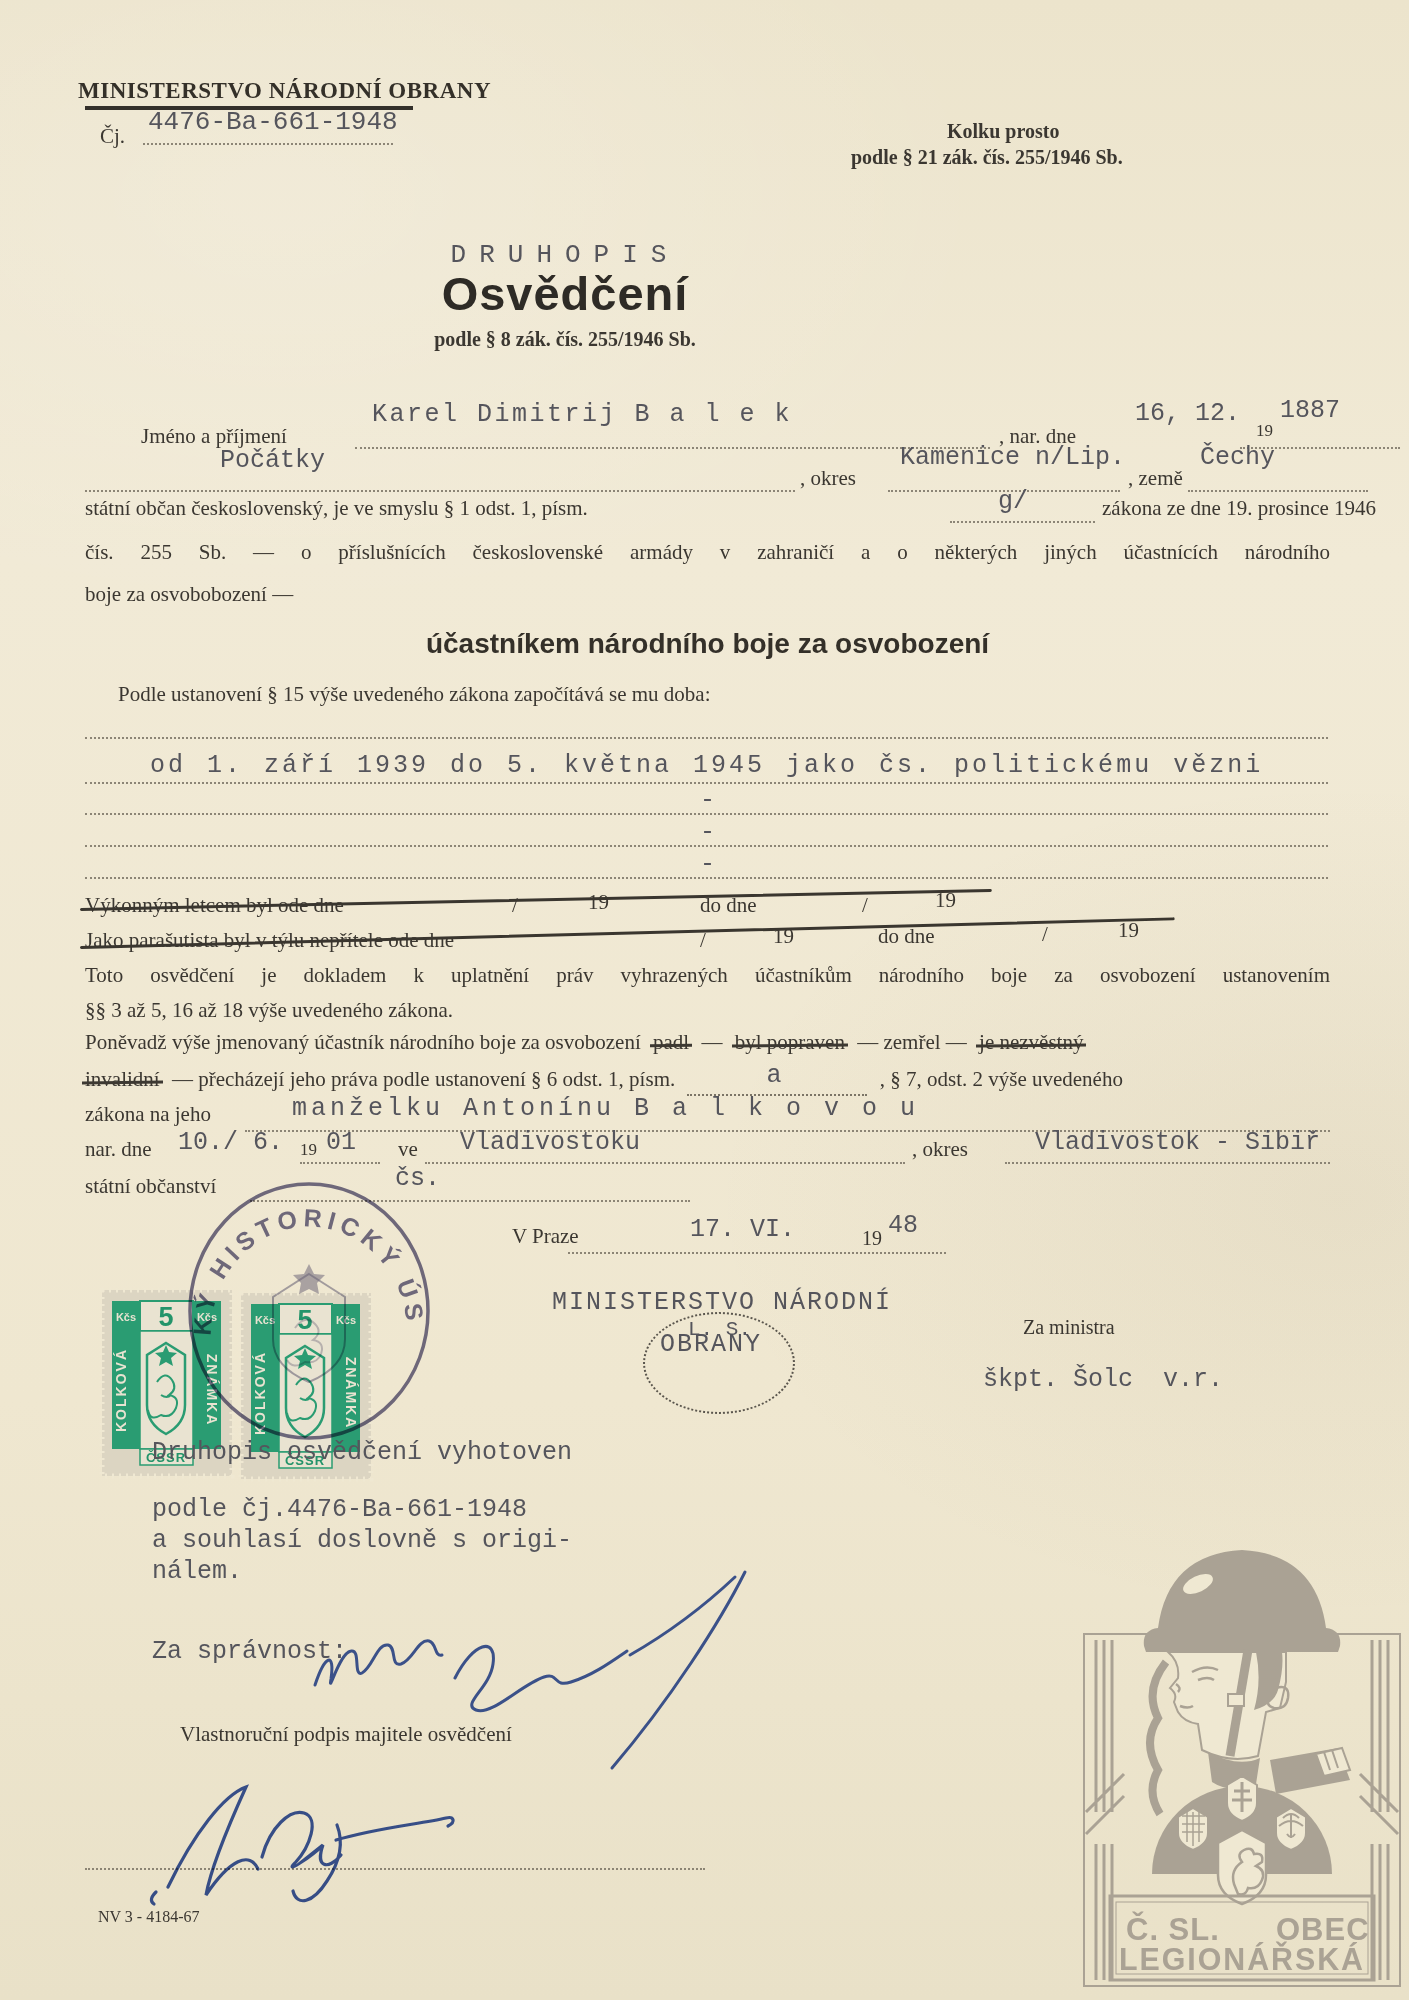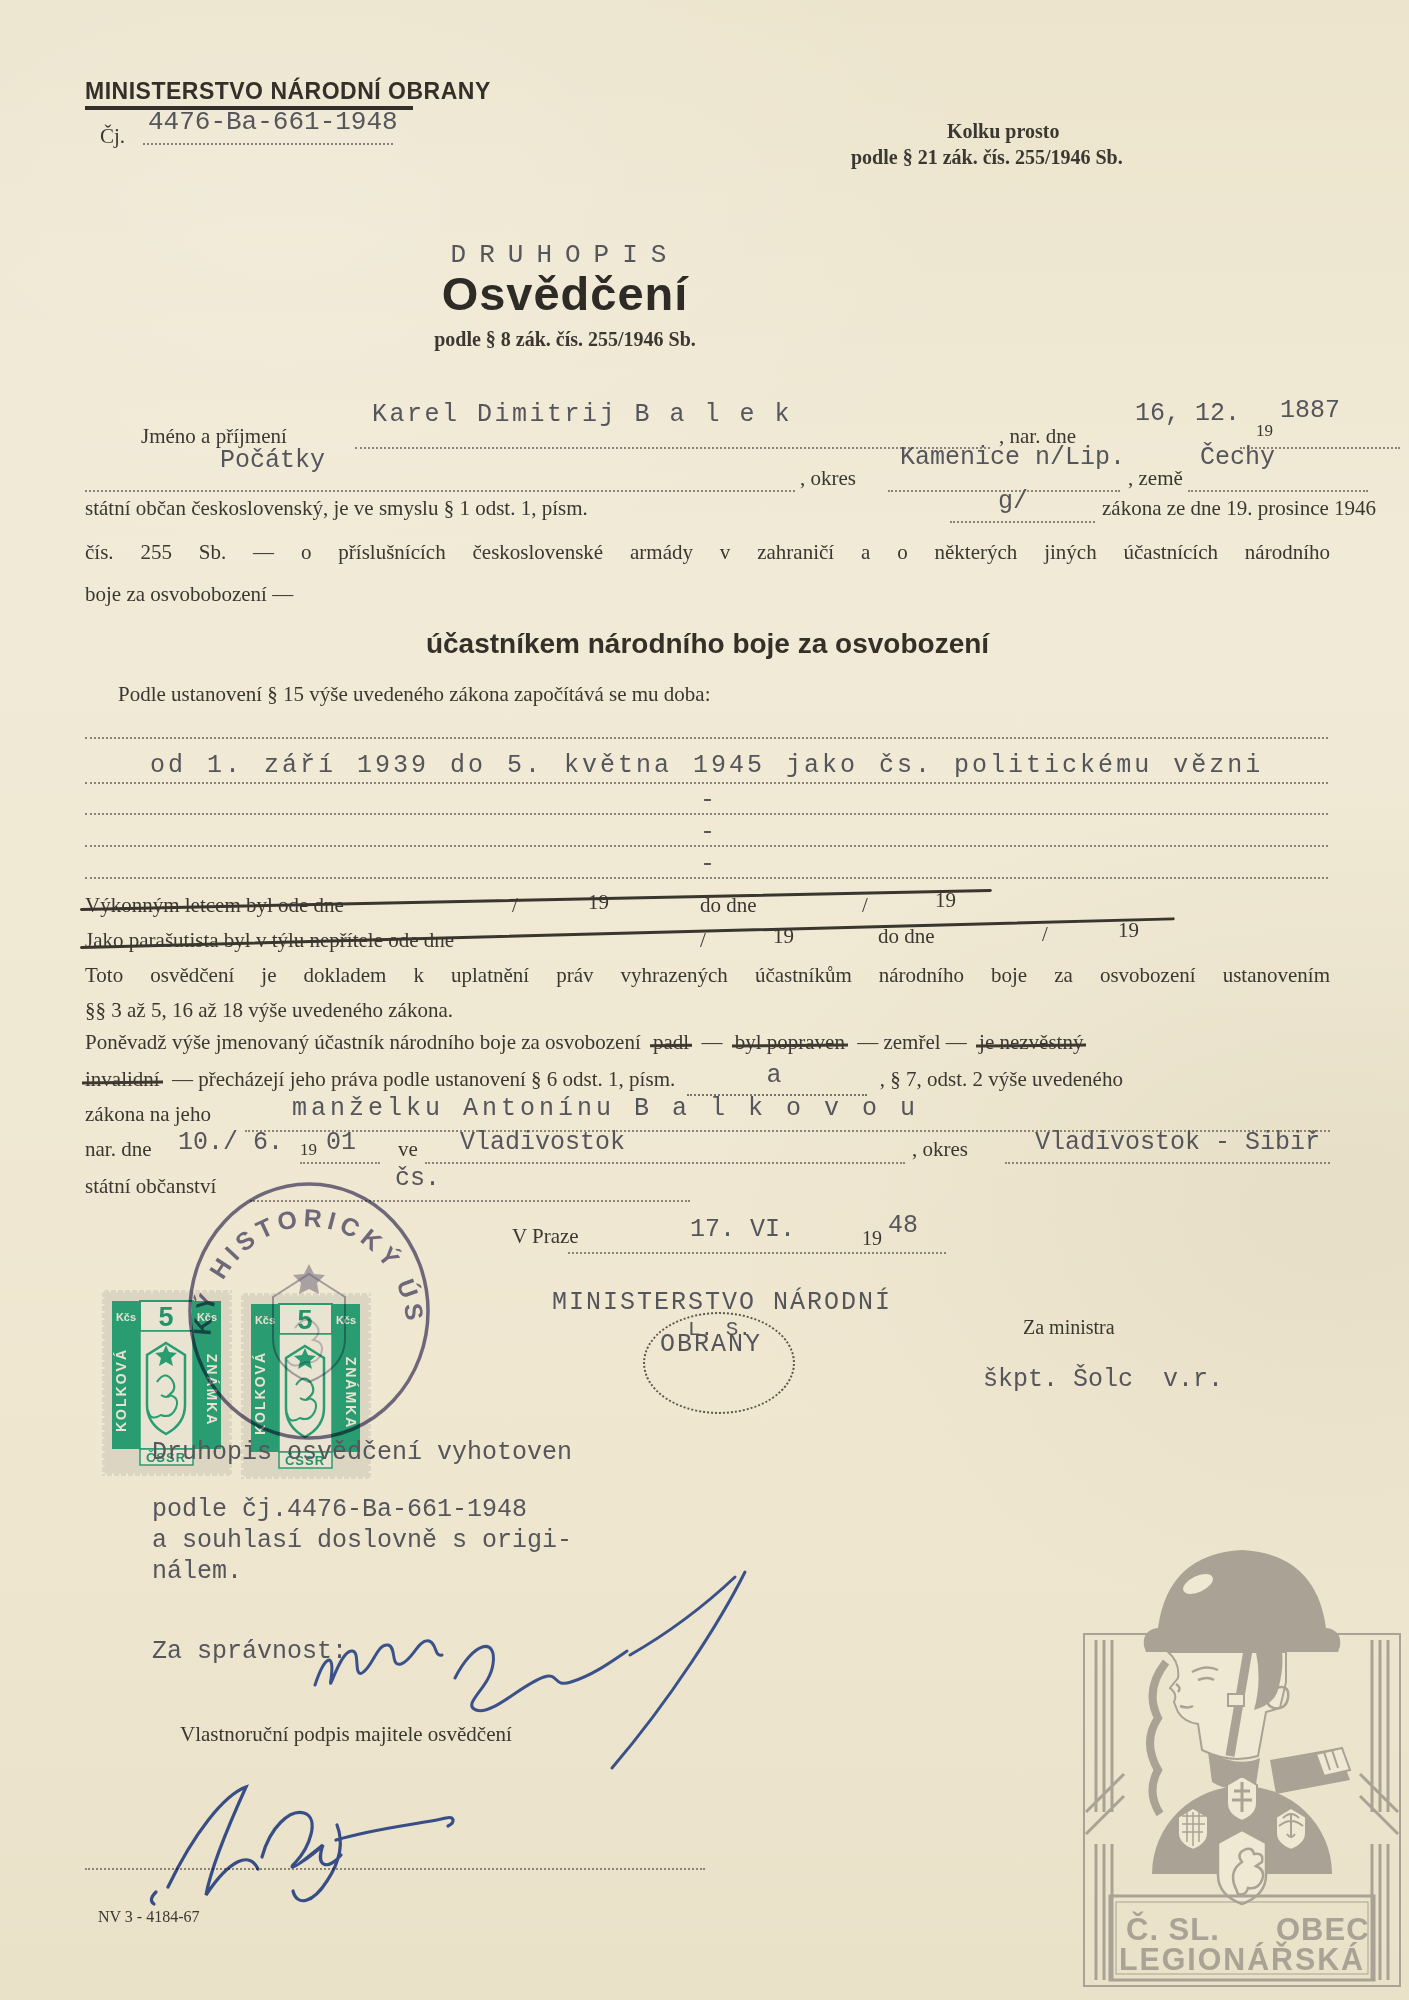--- a/index.html
+++ b/index.html
@@ -23,21 +23,21 @@
   .tin{font-family:"Liberation Mono","DejaVu Sans Mono",monospace;color:#55555c;font-size:25px;white-space:pre;position:relative;top:-4px;}
   .flow span{margin-right:7px;}
   .ls-ellipse{border:2px dotted #4a463f;border-radius:50%;opacity:.9;}
   svg text{font-family:"Liberation Sans",sans-serif;}
 </style>
 </head>
 <body>
 
 <div class="paper">
 
-  <div class="abs sans" style="left:85px;top:78px;font-size:23px;letter-spacing:.5px;">MINISTERSTVO NÁRODNÍ OBRANY</div>
+  <div class="abs sans" style="left:78px;top:78px;font-size:23px;letter-spacing:.5px;font-family:Liberation Serif, serif;">MINISTERSTVO NÁRODNÍ OBRANY</div>
   <div class="abs" style="left:85px;top:106px;width:328px;height:4px;background:#33302b;"></div>
   <div class="abs print" style="left:100px;top:124px;">Čj.</div>
   <div class="abs typed" style="left:148px;top:107px;font-size:26px;">4476-Ba-661-1948</div>
   <div class="abs dot" style="left:143px;top:143px;width:250px;"></div>
   <div class="abs print s20 b" style="left:947px;top:120px;">Kolku prosto</div>
   <div class="abs print s20 b" style="left:851px;top:146px;">podle § 21 zák. čís. 255/1946 Sb.</div>
 
   <div class="abs typed" style="left:280px;top:240px;width:570px;text-align:center;letter-spacing:13px;font-size:26px;">DRUHOPIS</div>
   <div class="abs sans" style="left:280px;top:266px;width:570px;text-align:center;font-size:47px;letter-spacing:1px;color:#2e2b26;">Osvědčení</div>
   <div class="abs print s20 b" style="left:280px;top:328px;width:570px;text-align:center;">podle § 8 zák. čís. 255/1946 Sb.</div>
@@ -118,21 +118,21 @@
   <div class="abs dot" style="left:245px;top:1130px;width:1085px;"></div>
   <div class="abs typed" style="left:292px;top:1094px;letter-spacing:4px;">manželku Antonínu B a l k o v o u</div>
 
   <div class="abs print" style="left:85px;top:1137px;text-align:right;">nar. dne</div>
   <div class="abs typed" style="left:178px;top:1128px;">10./ 6.</div>
   <div class="abs print s17" style="left:300px;top:1140px;">19</div>
   <div class="abs typed" style="left:326px;top:1128px;">01</div>
   <div class="abs dot" style="left:300px;top:1162px;width:80px;"></div>
   <div class="abs print" style="left:398px;top:1137px;">ve</div>
   <div class="abs dot" style="left:425px;top:1162px;width:480px;"></div>
-  <div class="abs typed" style="left:460px;top:1128px;">Vladivostok</div>
+  <div class="abs typed" style="left:460px;top:1128px;">Vladivostoku</div>
   <div class="abs print" style="left:912px;top:1137px;">, okres</div>
   <div class="abs dot" style="left:1005px;top:1162px;width:325px;"></div>
   <div class="abs typed" style="left:1035px;top:1128px;">Vladivostok - Sibiř</div>
 
   <div class="abs print" style="left:85px;top:1174px;">státní občanství</div>
   <div class="abs dot" style="left:250px;top:1200px;width:440px;"></div>
   <div class="abs typed" style="left:395px;top:1164px;">čs.</div>
 
   <div class="abs print" style="left:512px;top:1224px;">V Praze</div>
   <div class="abs dot" style="left:568px;top:1252px;width:378px;"></div>

